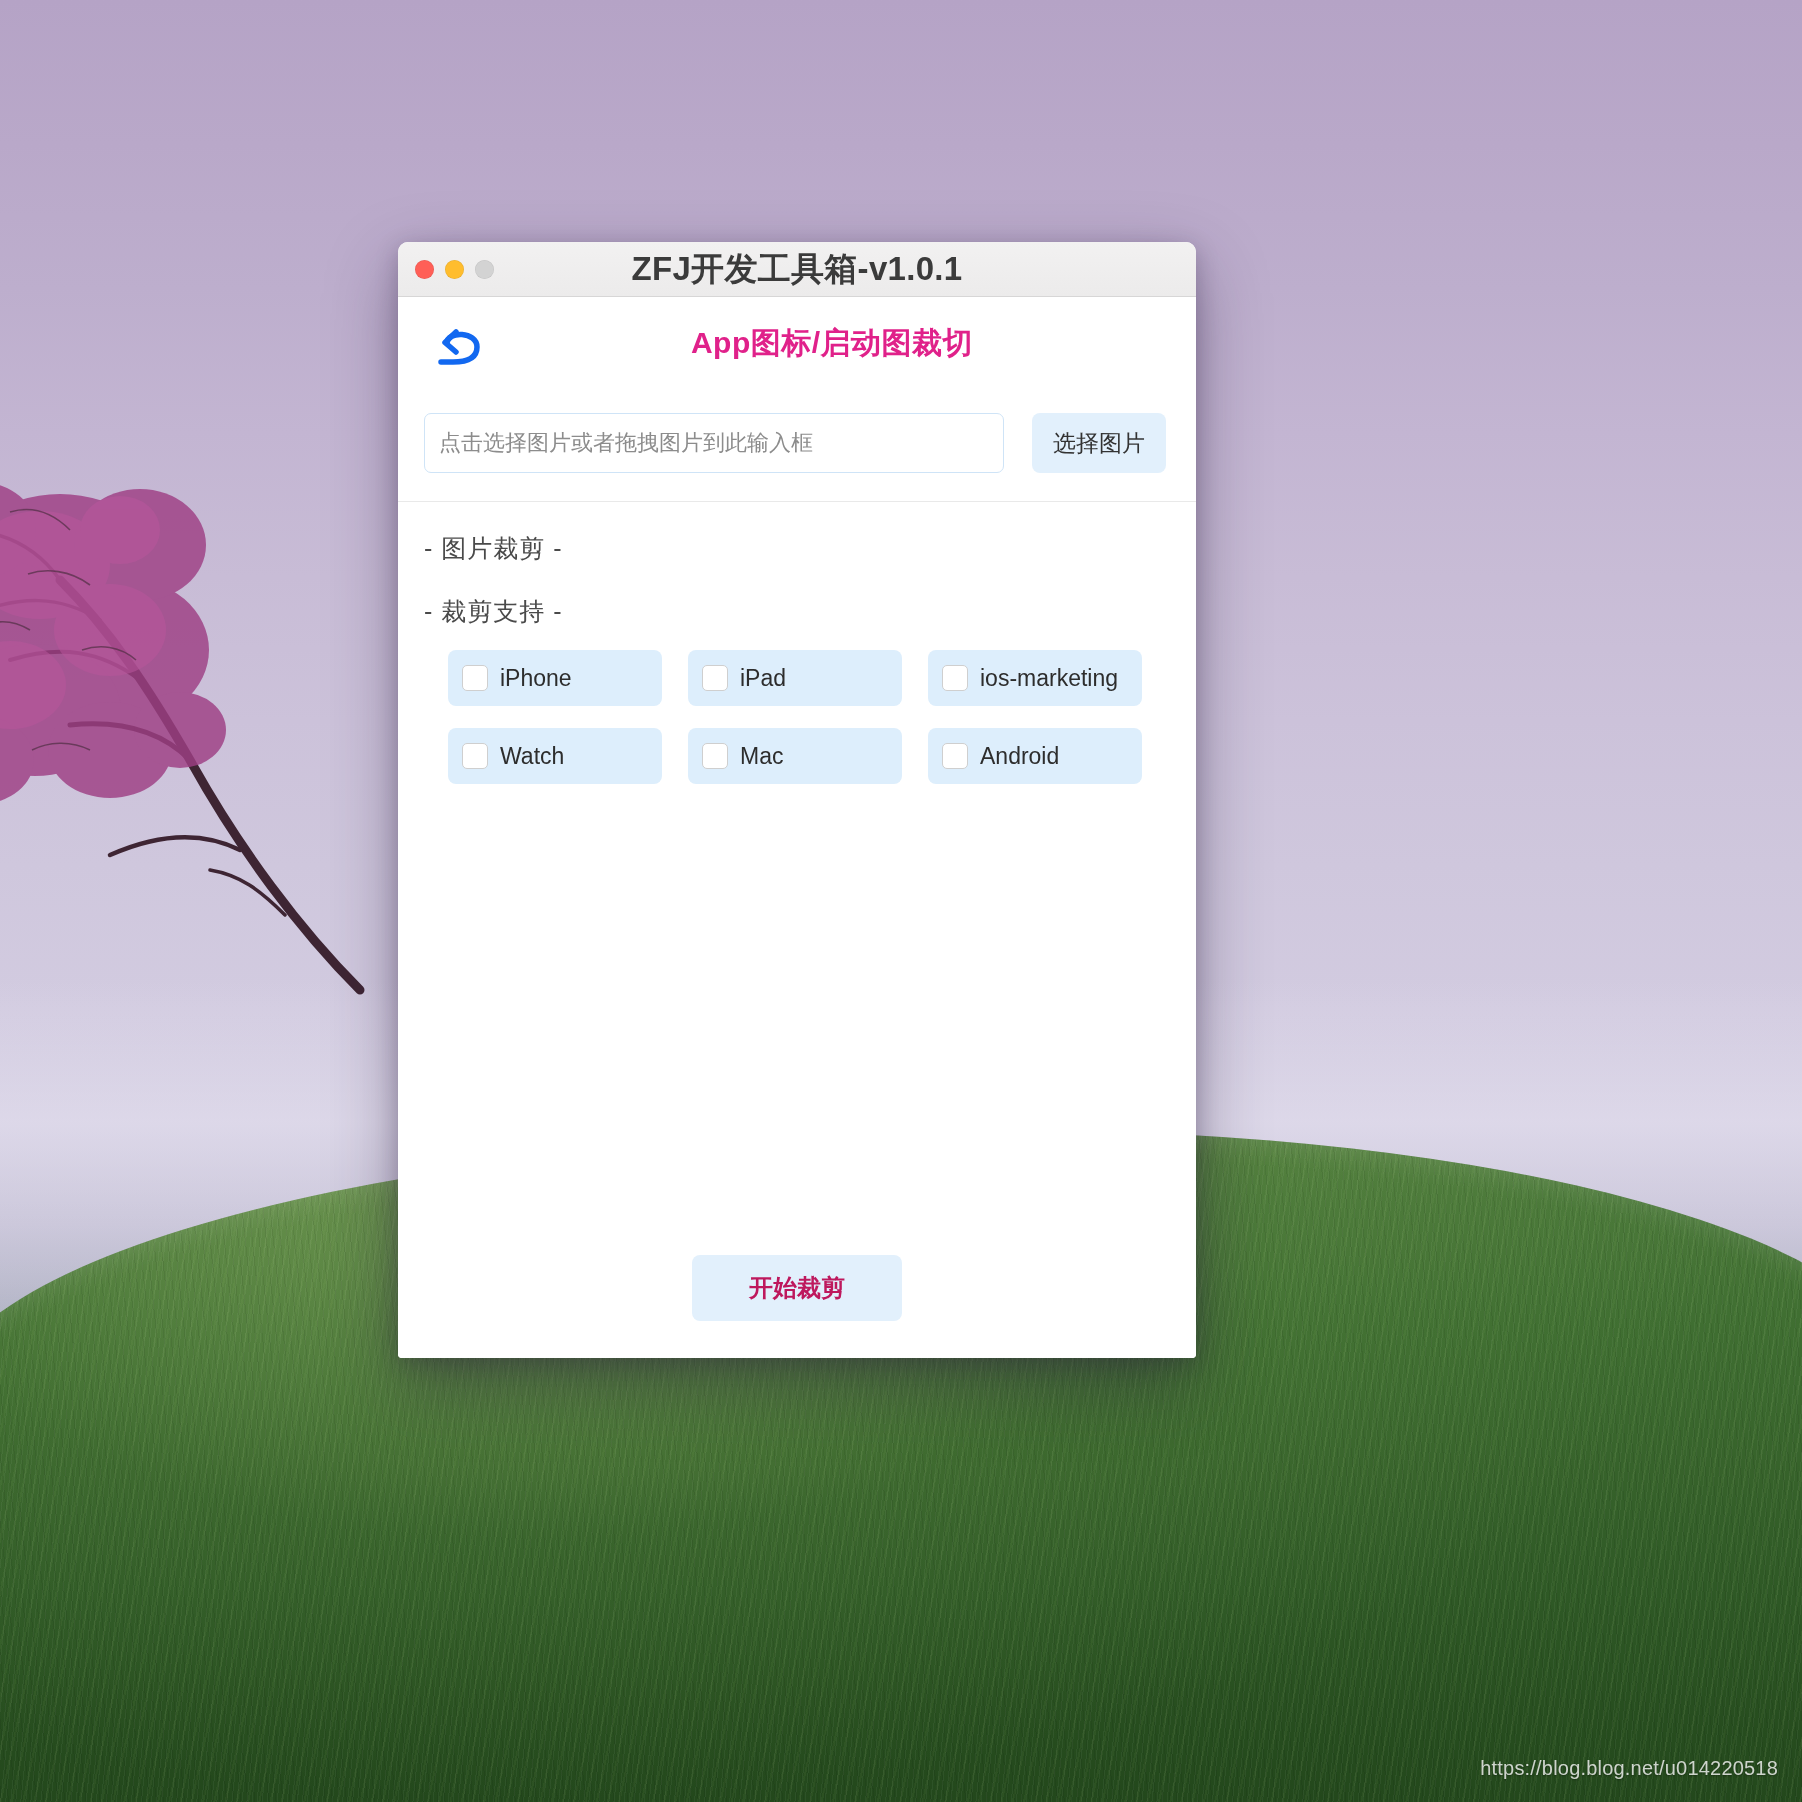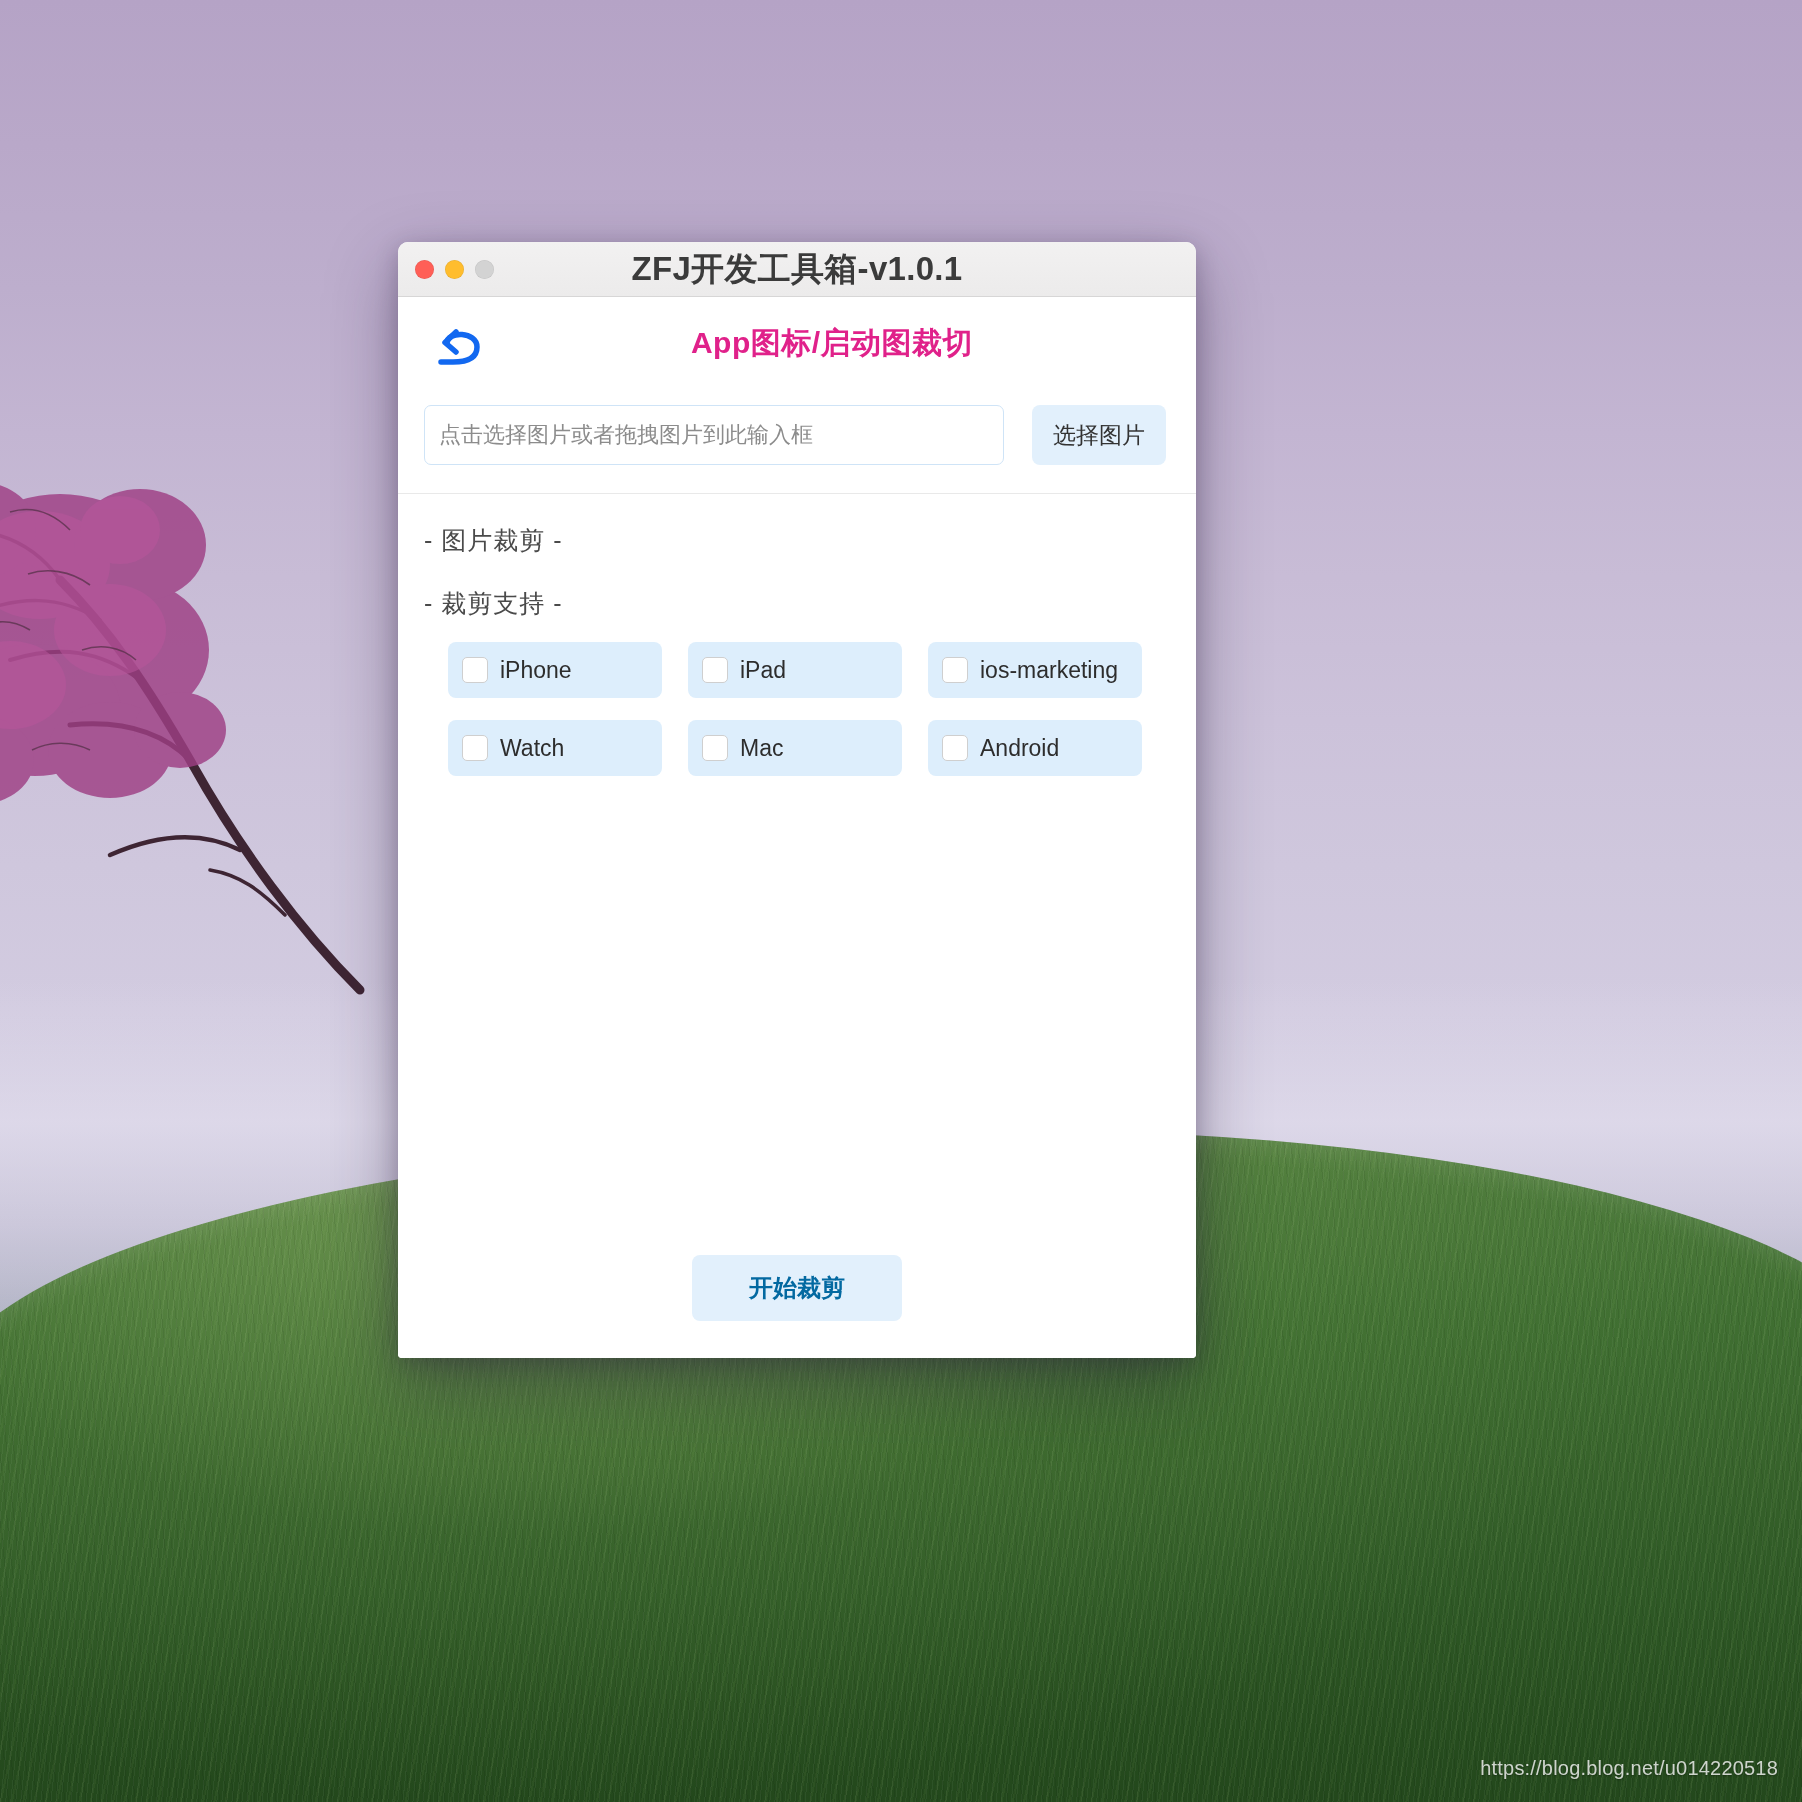--- a/index.html
+++ b/index.html
@@ -167,21 +167,21 @@
     letter-spacing: 0.5px;
     padding-left: 70px;
   }
 
   
   #picker-row {
     display: flex;
     align-items: center;
     gap: 28px;
     padding: 0 30px 0 26px;
-    margin-top: 12px;
+    margin-top: 20px;
   }
   #file-input {
     flex: 1;
     height: 60px;
     border: 1px solid #cfe4f7;
     border-radius: 7px;
     background: #ffffff;
     font-size: 22px;
     color: #8c8c8c;
     padding: 0 14px;
@@ -282,21 +282,21 @@
   #start-button {
     position: absolute;
     left: 50%;
     transform: translateX(-50%);
     top: 958px;
     width: 210px;
     height: 66px;
     background: #e2f0fc;
     border: none;
     border-radius: 8px;
-    color: #0369a1;
+    color: #be185d;
     font-size: 24px;
     font-weight: bold;
     cursor: pointer;
     font-family: "Liberation Sans", sans-serif;
   }
 </style>
 </head>
 <body>
 
 <div id="desktop">

